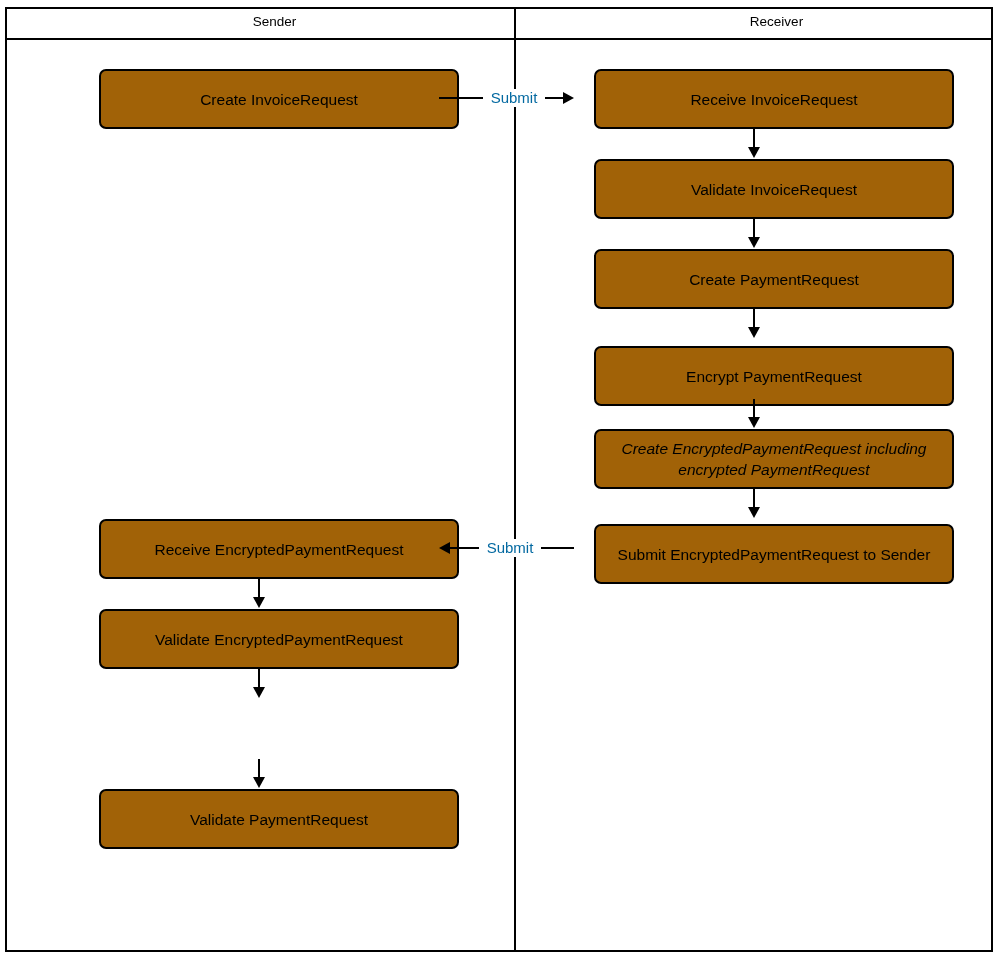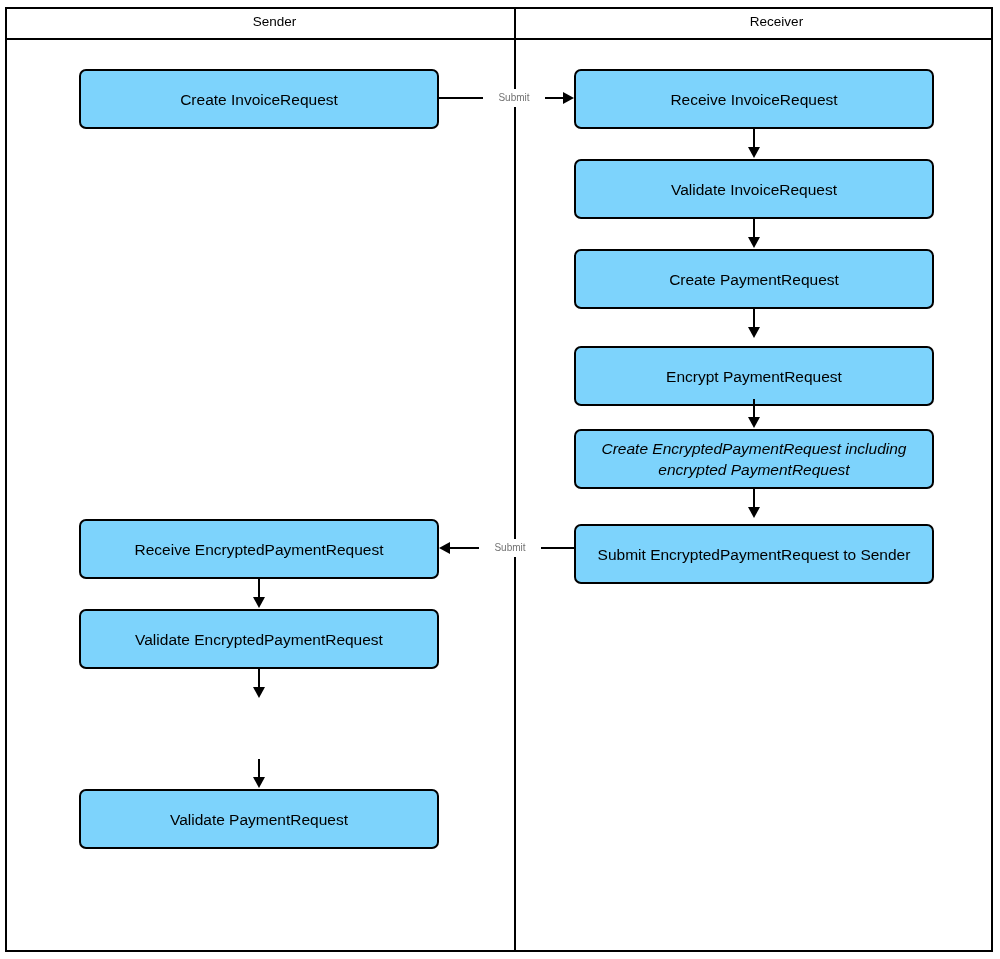--- a/index.html
+++ b/index.html
@@ -62,29 +62,30 @@
   .lane-title.receiver { left: 516px; width: 521px; }
 
   
   .node {
     position: absolute;
     width: 360px;
     height: 60px;
     box-sizing: border-box;
     border: 2px solid #000000;
     border-radius: 7px;
-    background: #7dd3fc;
+    background: #a16207;
     display: flex;
     align-items: center;
     justify-content: center;
     text-align: center;
     font-size: 15.5px;
     line-height: 21px;
     color: #000000;
     padding: 2px 8px;
+    margin-left: 20px;
   }
   .node.left  { left: 79px; }
   .node.right { left: 574px; }
   .node .node-label { display: block; }
 
   
   .vconn {
     position: absolute;
     width: 2px;
     background: #000000;
@@ -115,22 +116,22 @@
     width: 0;
     height: 0;
     border-top: 6px solid transparent;
     border-bottom: 6px solid transparent;
     border-right: 11px solid #000000;
   }
   .edge-label {
     position: absolute;
     height: 18px;
     line-height: 18px;
-    font-size: 10px;
-    color: #737373;
+    font-size: 15px;
+    color: #0369a1;
     background: #ffffff;
     text-align: center;
     white-space: nowrap;
     padding: 0 1px;
   }
 </style>
 </head>
 <body>
 
 <div id="canvas">

